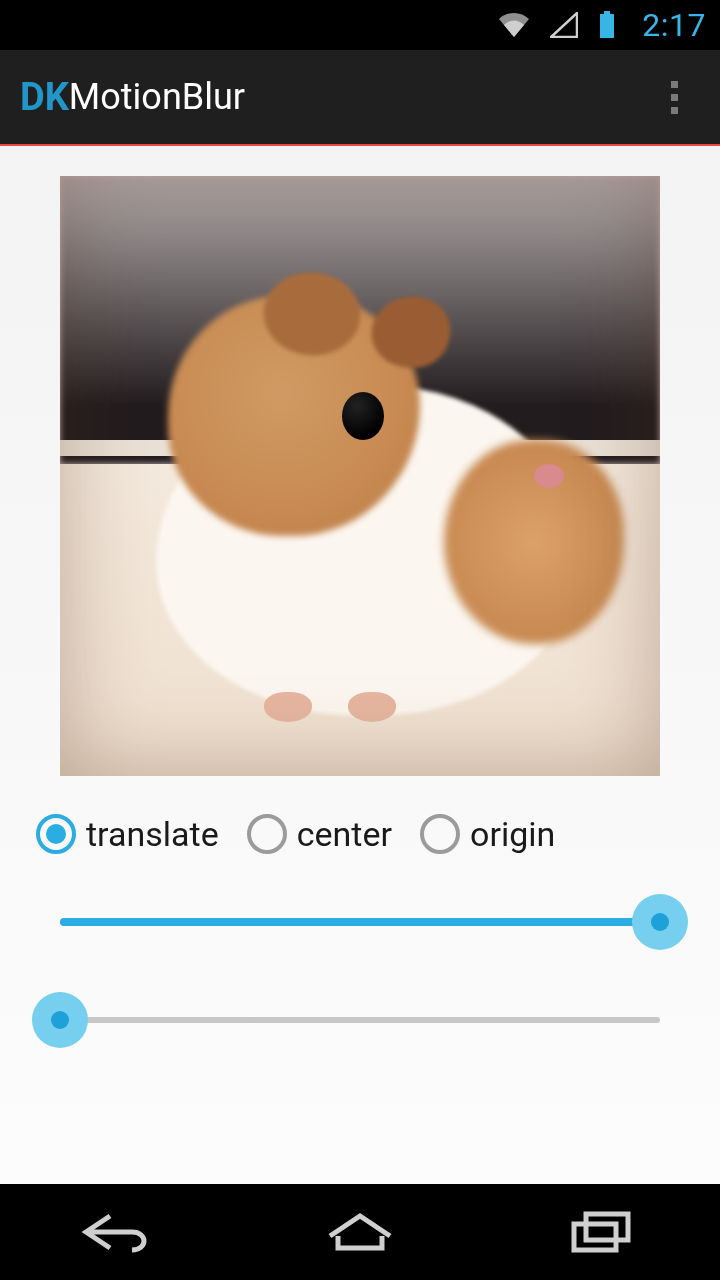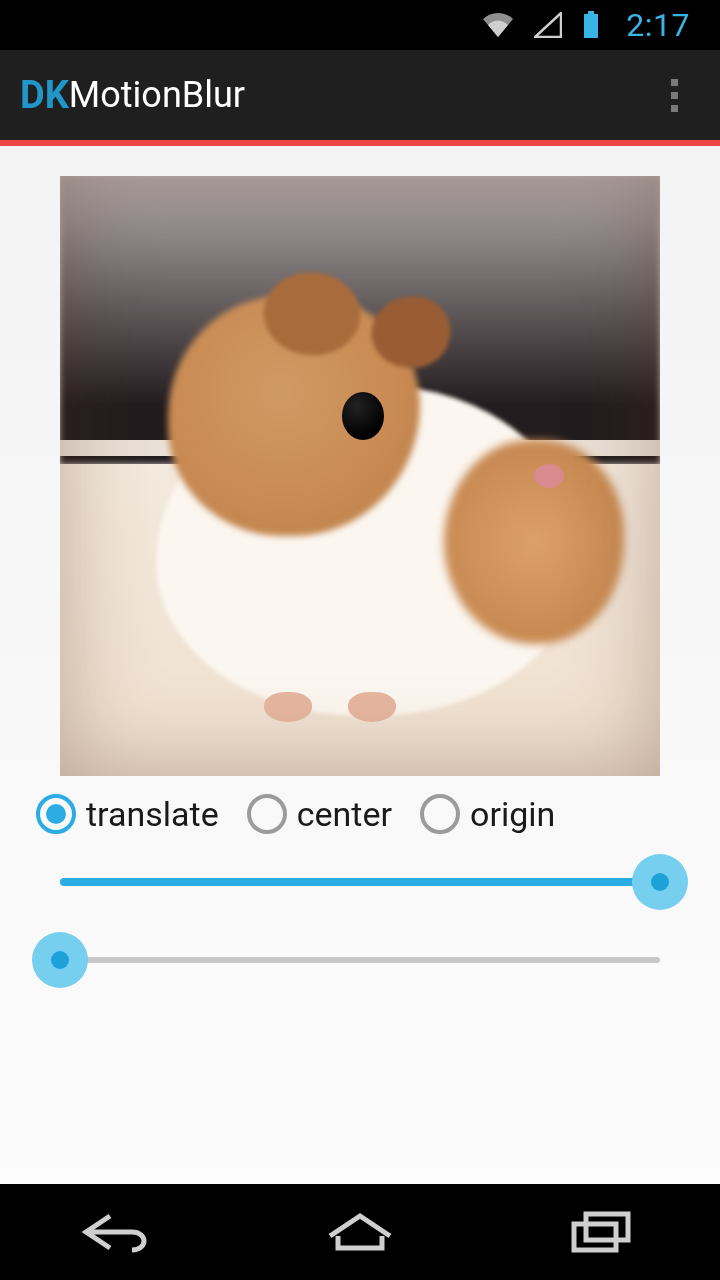--- a/index.html
+++ b/index.html
@@ -1,33 +1,33 @@
 <!DOCTYPE html>
 <html><head>
 <meta charset="utf-8">
 <style>
   * { box-sizing: border-box; margin: 0; padding: 0; }
   html, body { width: 720px; height: 1280px; font-family: Roboto, "Helvetica Neue", Arial, sans-serif; background:#000; }
   .screen { width:720px; height:1280px; display:flex; flex-direction:column; background:#000; }
 
   
-  .status-bar { height:50px; background:#000; display:flex; align-items:center; justify-content:flex-end; padding:0 30px 0 0; gap:20px; }
+  .status-bar { height:50px; background:#000; display:flex; align-items:center; justify-content:flex-end; padding:0 14px 0 0; gap:20px; }
   .status-icon { display:inline-flex; align-items:center; justify-content:center; }
   .clock { color:#37b6e6; font-size:32px; letter-spacing:0.5px; margin-left:6px; font-weight:400;}
 
   
-  .action-bar { height:96px; background:#1f1f1f; display:flex; align-items:center; padding:0 20px; border-bottom:6px solid #ef4444; }
+  .action-bar { height:96px; background:#1f1f1f; display:flex; align-items:center; padding:0 20px; border-bottom:2px solid #ef4444; }
   .app-logo { color:#2196c9; font-size:38px; font-weight:700; letter-spacing:0px; }
   .app-title { color:#ffffff; font-size:36px; font-weight:400; }
   .spacer { flex:1; }
   .overflow-btn { width:40px; height:56px; display:flex; flex-direction:column; align-items:center; justify-content:center; gap:6px; margin-right:6px;}
   .overflow-btn span { width:7px; height:7px; background:#7a7a7a; display:block; }
 
   
-  .content { flex:1; background:linear-gradient(180deg,#f3f3f3 0%, #fcfcfc 100%); display:flex; flex-direction:column; }
+  .content { flex:1; background:linear-gradient(180deg,#f3f3f3 0%, #fcfcfc 100%); display:flex; flex-direction:column;gap:20px; }
   .preview-wrap { width:100%; display:flex; justify-content:center; padding:30px 0 0 0; }
   .preview { width:600px; height:600px; background:#cbb; position:relative; overflow:hidden; }
 
   
   .radio-row { display:flex; align-items:center; gap:10px; padding:18px 36px 0 36px; }
   .radio { width:40px; height:40px; border-radius:50%; border:4px solid #9b9b9b; display:inline-flex; align-items:center; justify-content:center; background:#fff0; }
   .radio.selected { border-color:#2bace3; }
   .radio-inner { width:20px; height:20px; border-radius:50%; background:transparent; }
   .radio.selected .radio-inner { background:#2bace3; }
   .radio-label { font-size:34px; color:#1a1a1a; margin-right:18px; }

